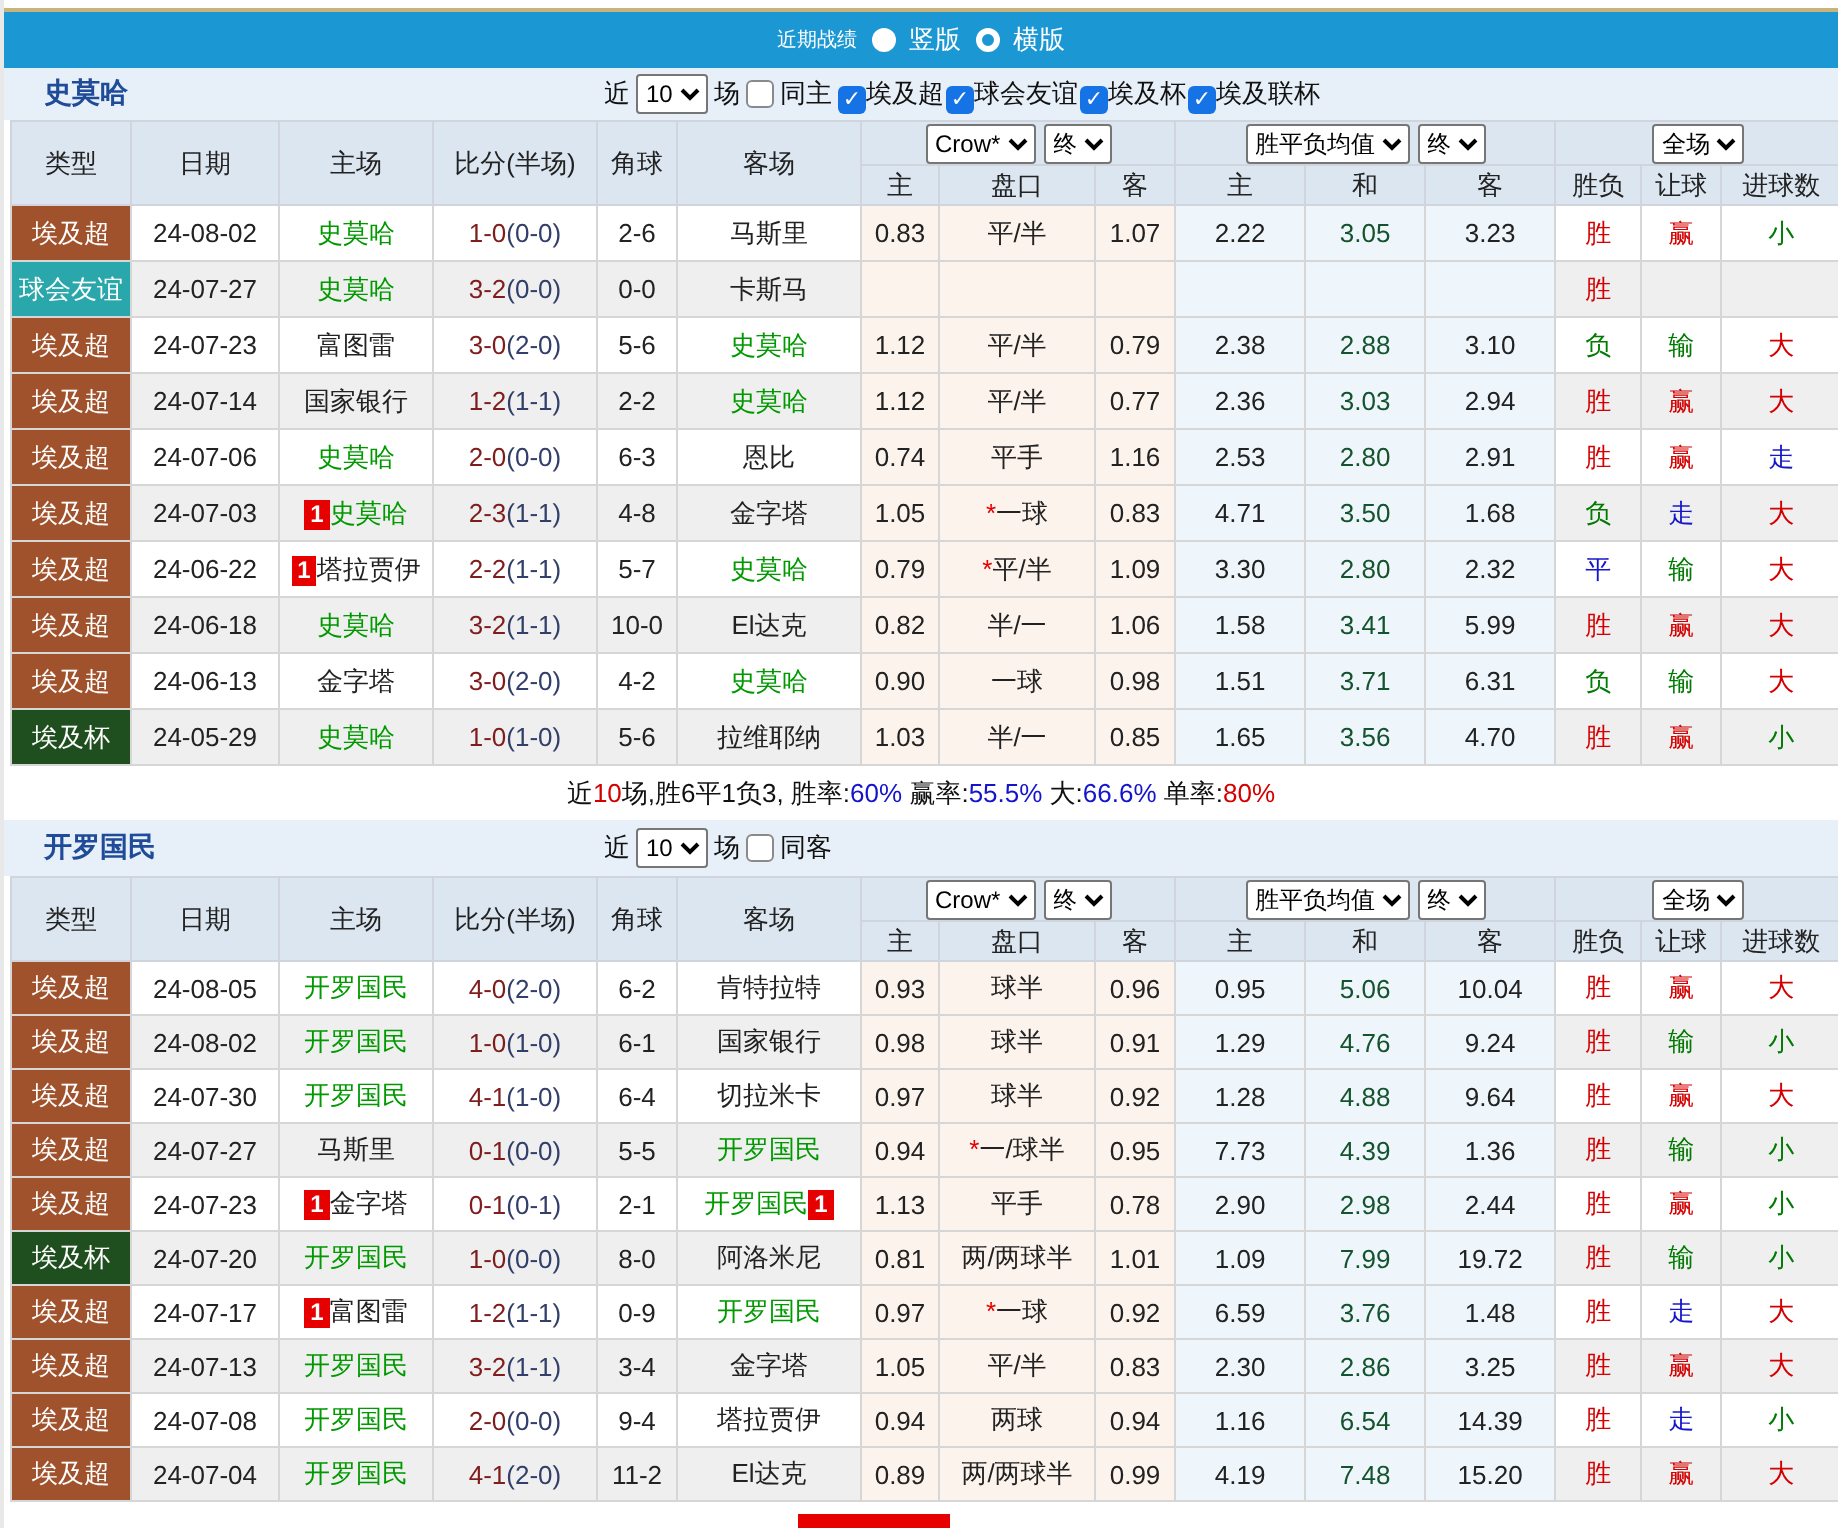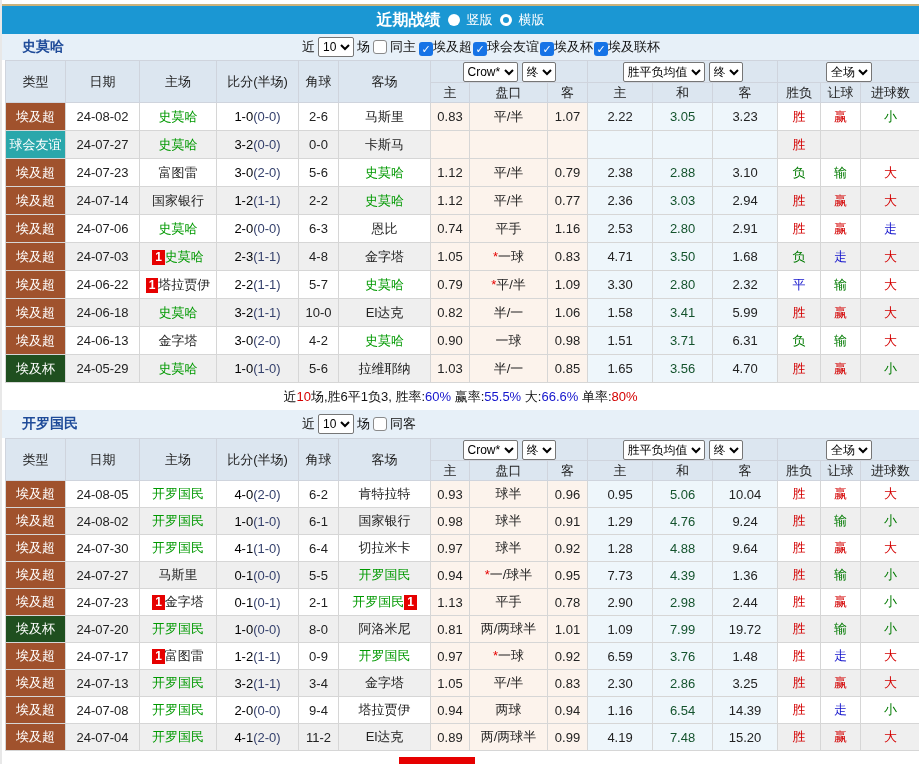--- a/index.html
+++ b/index.html
@@ -9,21 +9,21 @@
     background: #fff; color: #222;
     font-family: "Liberation Sans", "DejaVu Sans", sans-serif;
     font-size: 13px;
     border-left: 2px solid #e8e8e8;
   }
   .top-strip { height: 6px; background:#fff; border-bottom: 2px solid #c9b27c; }
   .title-bar {
     height: 28px; background: #1b97d3; color:#fff;
     display:flex; align-items:center; justify-content:center; gap:7px;
   }
-  .title-bar .title { font-weight: bold; font-size: 16px; }
+  .title-bar .title { font-weight: normal; font-size: 10px; }
   .radio { width:12px; height:12px; border-radius:50%; display:inline-block; vertical-align:middle; }
   .radio.sel { background:#fff; }
   .radio.unsel { background:transparent; border:3px solid #fff; }
   .mode-label { font-size:13px; color:#fff; }
 
   .team-bar {
     background:#e7f0f8; display:flex; align-items:center; padding-left:20px;
   }
   .team-bar.h26 { height:26px; } .team-bar.h28 { height:28px; }
   .team-name { font-weight:bold; color:#1f4b99; font-size:14px; width:280px; }
@@ -45,21 +45,21 @@
   table.t2 tbody tr { height:27px; }
   tbody tr.even td { background:#efefef; }
   tbody tr.odd td { background:#ffffff; }
   td.type { color:#fff; font-size:13px; }
   td.type.brown  { background:#a0522d !important; }
   td.type.teal   { background:#2aa7ab !important; }
   td.type.dgreen { background:#1f4f1f !important; }
   td.cream { background:#fcf3ec !important; }
   td.azure { background:#eef6fb !important;text-align:center; }
   .focal { color:#009900; }
-  .ft { color:#000000; }
+  .ft { color:#7f1d1d; }
   .ht { color:#333f6b; }
   .badge { background:#e60000; color:#fff; font-weight:bold; padding:0 3px; font-size:12px; display:inline-block; line-height:15px; }
   .star { color:#e60000; }
   .mid-blue { color:#14532d; }
   .c-red { color:#d40000; } .c-green { color:#007a00; } .c-blue { color:#1414cc; } .c-black { color:#111; }
   .summary { height:27px; line-height:27px; text-align:center; background:#fff; font-size:13px; }
   .red-cut { position:absolute; left:397px; top:757px; width:76px; height:7px; background:#e60000; }
 </style>
 </head>
 <body>

